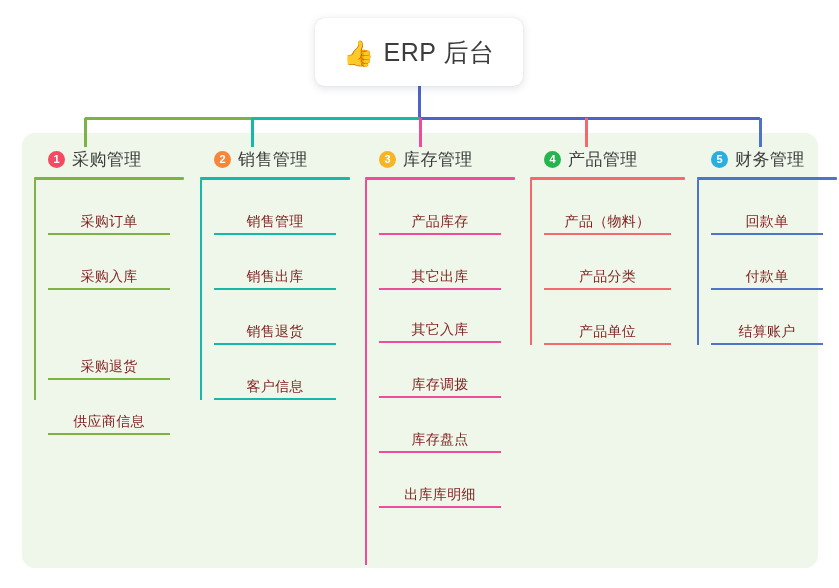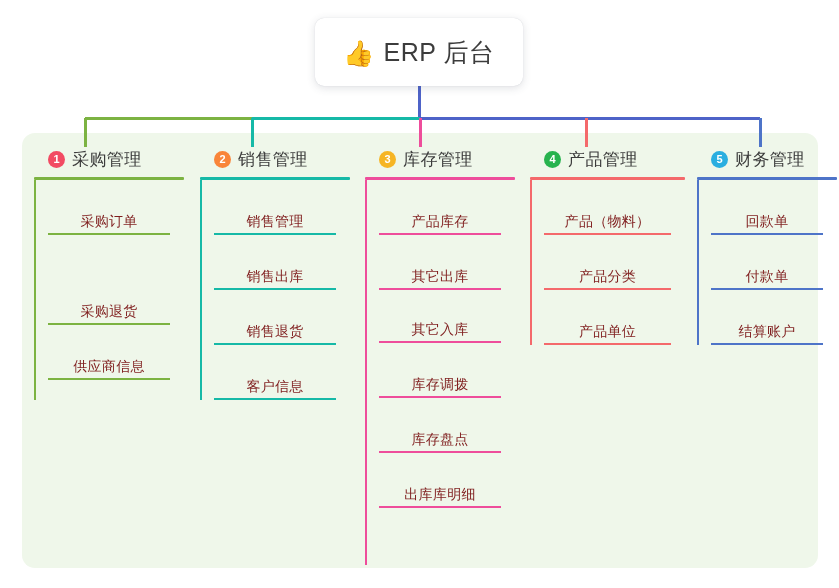--- a/index.html
+++ b/index.html
@@ -173,20 +173,24 @@
           <span class="badge" style="background: rgb(242, 75, 99);">1</span>
           <span class="col-title">采购管理</span>
         </div>
         <div class="col-underline" style="background: rgb(124, 179, 66); width: 150px;"></div>
         <div class="leaf-wrap" style="height: 220px;">
           <div class="spine" style="background: rgb(124, 179, 66); height: 220px;"></div>
           <div class="leaf" style="height: 55px; width: 122px; margin-left: 14px;">
             <span class="leaf-label">采购订单</span>
             <div class="leaf-underline" style="background: rgb(124, 179, 66); width: 122px;"></div>
           </div>
+          <div class="leaf" style="height: 55px; width: 122px; margin-left: 14px;">
+            <span class="leaf-label">采购入库</span>
+            <div class="leaf-underline" style="background: rgb(124, 179, 66); width: 122px;"></div>
+          </div>
           <div class="leaf" style="height: 55px; width: 122px; margin-left: 14px; margin-top: 35px;">
             <span class="leaf-label">采购退货</span>
             <div class="leaf-underline" style="background: rgb(124, 179, 66); width: 122px;"></div>
           </div>
           <div class="leaf" style="height: 55px; width: 122px; margin-left: 14px;">
             <span class="leaf-label">供应商信息</span>
             <div class="leaf-underline" style="background: rgb(124, 179, 66); width: 122px;"></div>
           </div>
         </div>
       </div>

